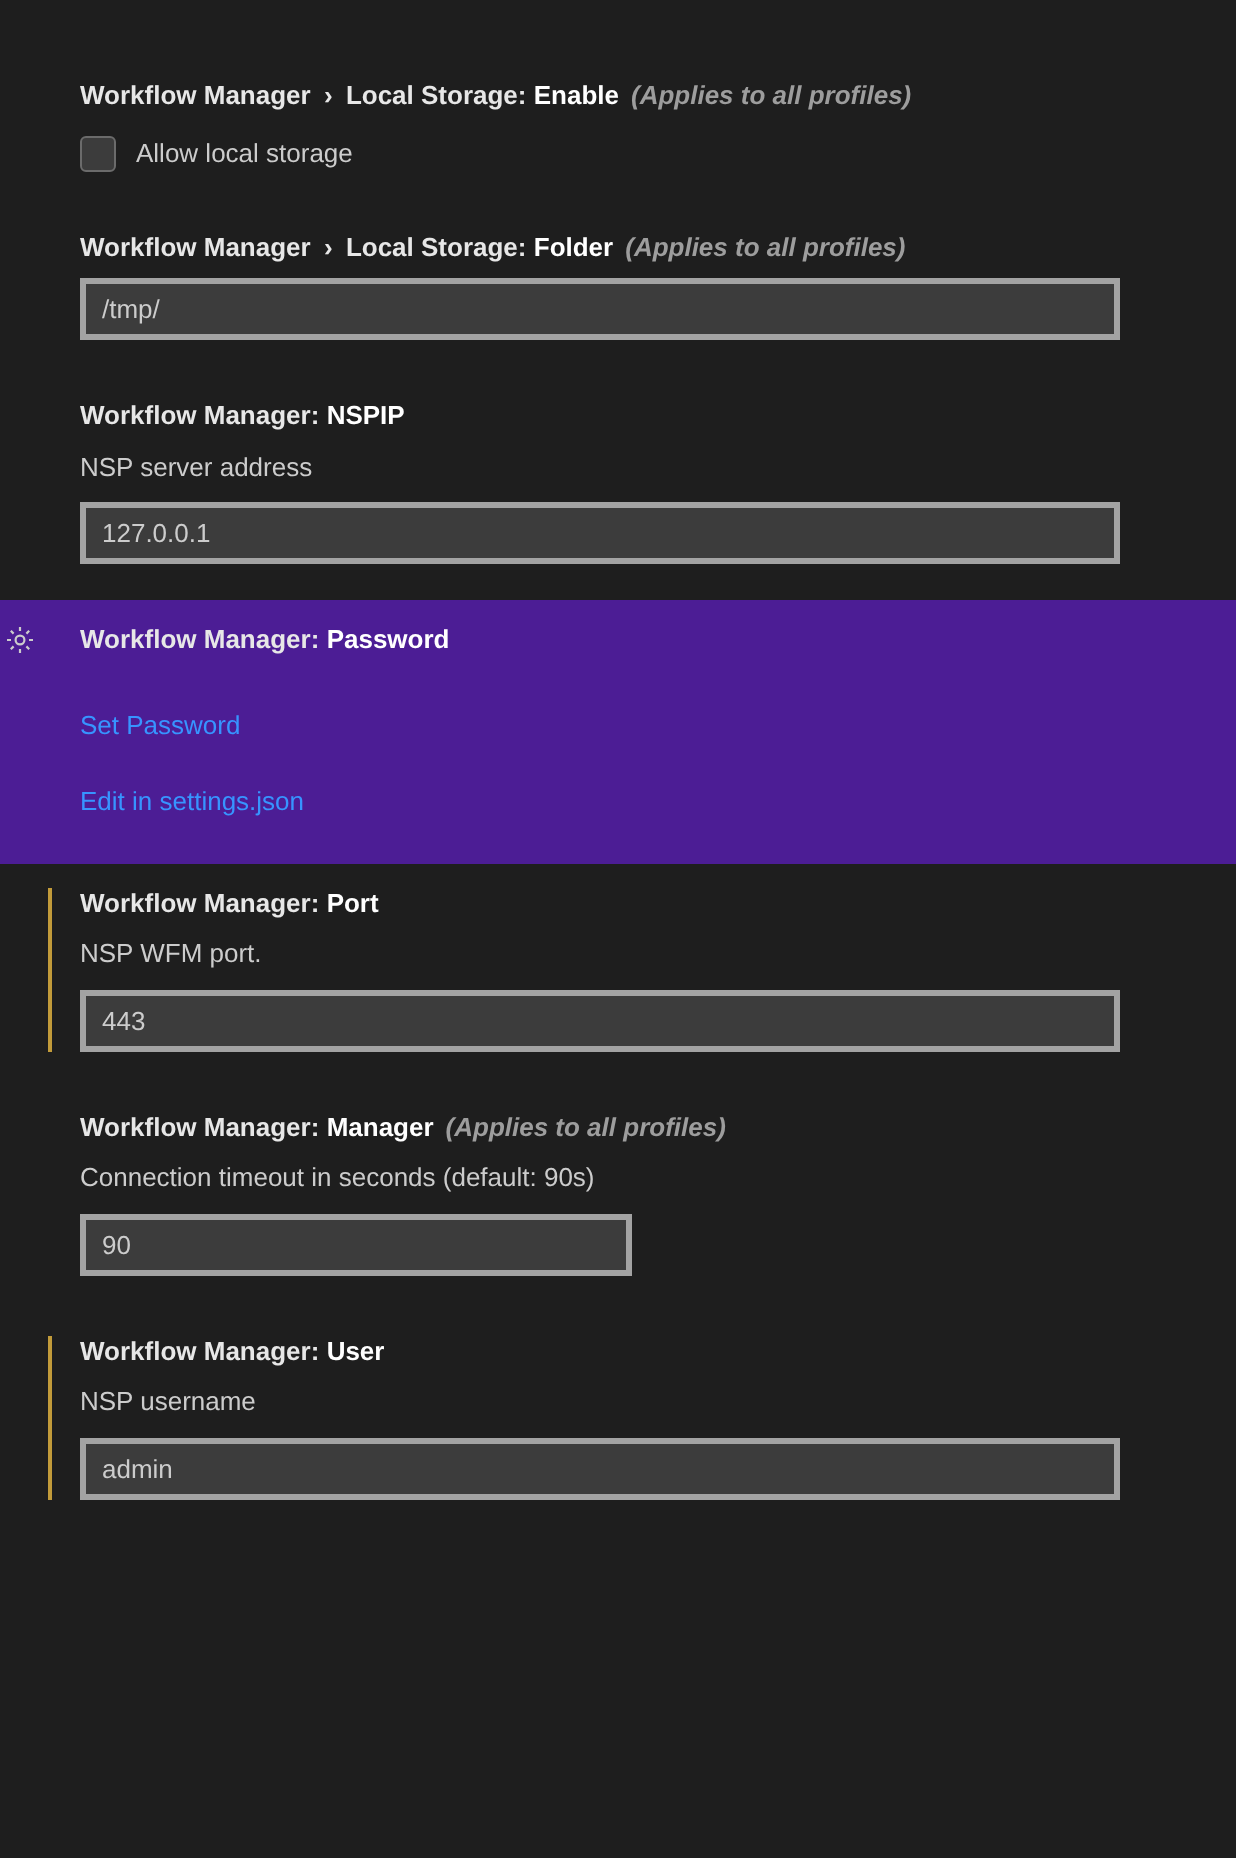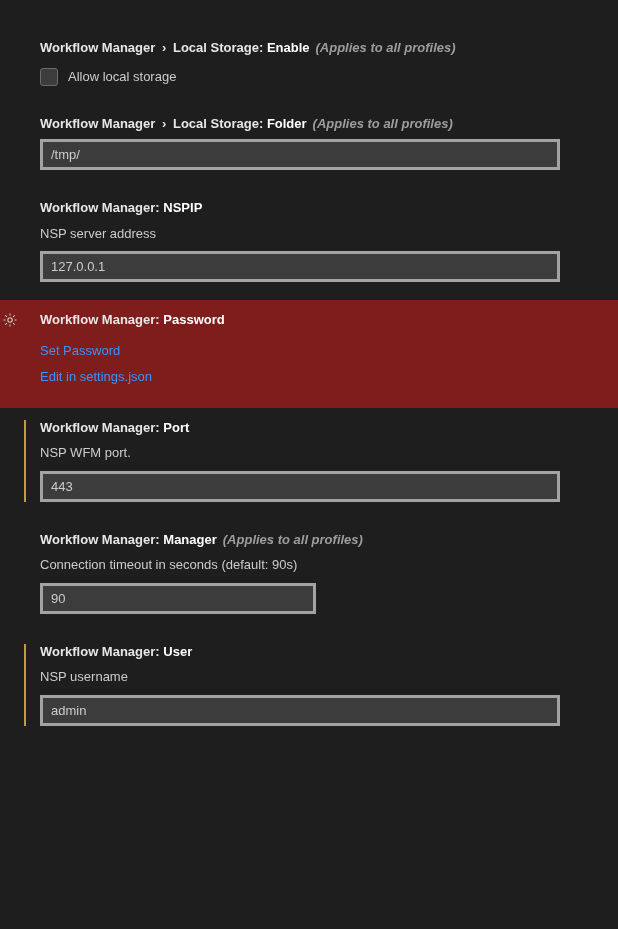--- a/index.html
+++ b/index.html
@@ -14,21 +14,21 @@
   }
   .settings-container {
     padding-top: 28px;
     padding-bottom: 20px;
   }
   .setting-block {
     position: relative;
     padding: 10px 20px 18px 40px;
   }
   .setting-block.active {
-    background: #7f1d1d;
+    background: #4c1d95;
   }
   .setting-block.modified::before {
     content: "";
     position: absolute;
     left: 24px;
     top: 12px;
     bottom: 18px;
     width: 2px;
     background: #c29b3a;
   }
@@ -59,21 +59,21 @@
   }
   .setting-desc {
     color: #cccccc;
     font-size: 13px;
     margin-bottom: 8px;
     line-height: 1.5;
   }
   .link-row {
     color: #3794ff;
     font-size: 13px;
-    margin-top: 4px;
+    margin-top: 16px;
     margin-bottom: 2px;
     cursor: pointer;
     line-height: 1.7;
   }
   .text-input {
     width: 100%;
     max-width: 520px;
     background: #3c3c3c;
     border: 3px solid #a3a3a3;
     color: #cccccc;

